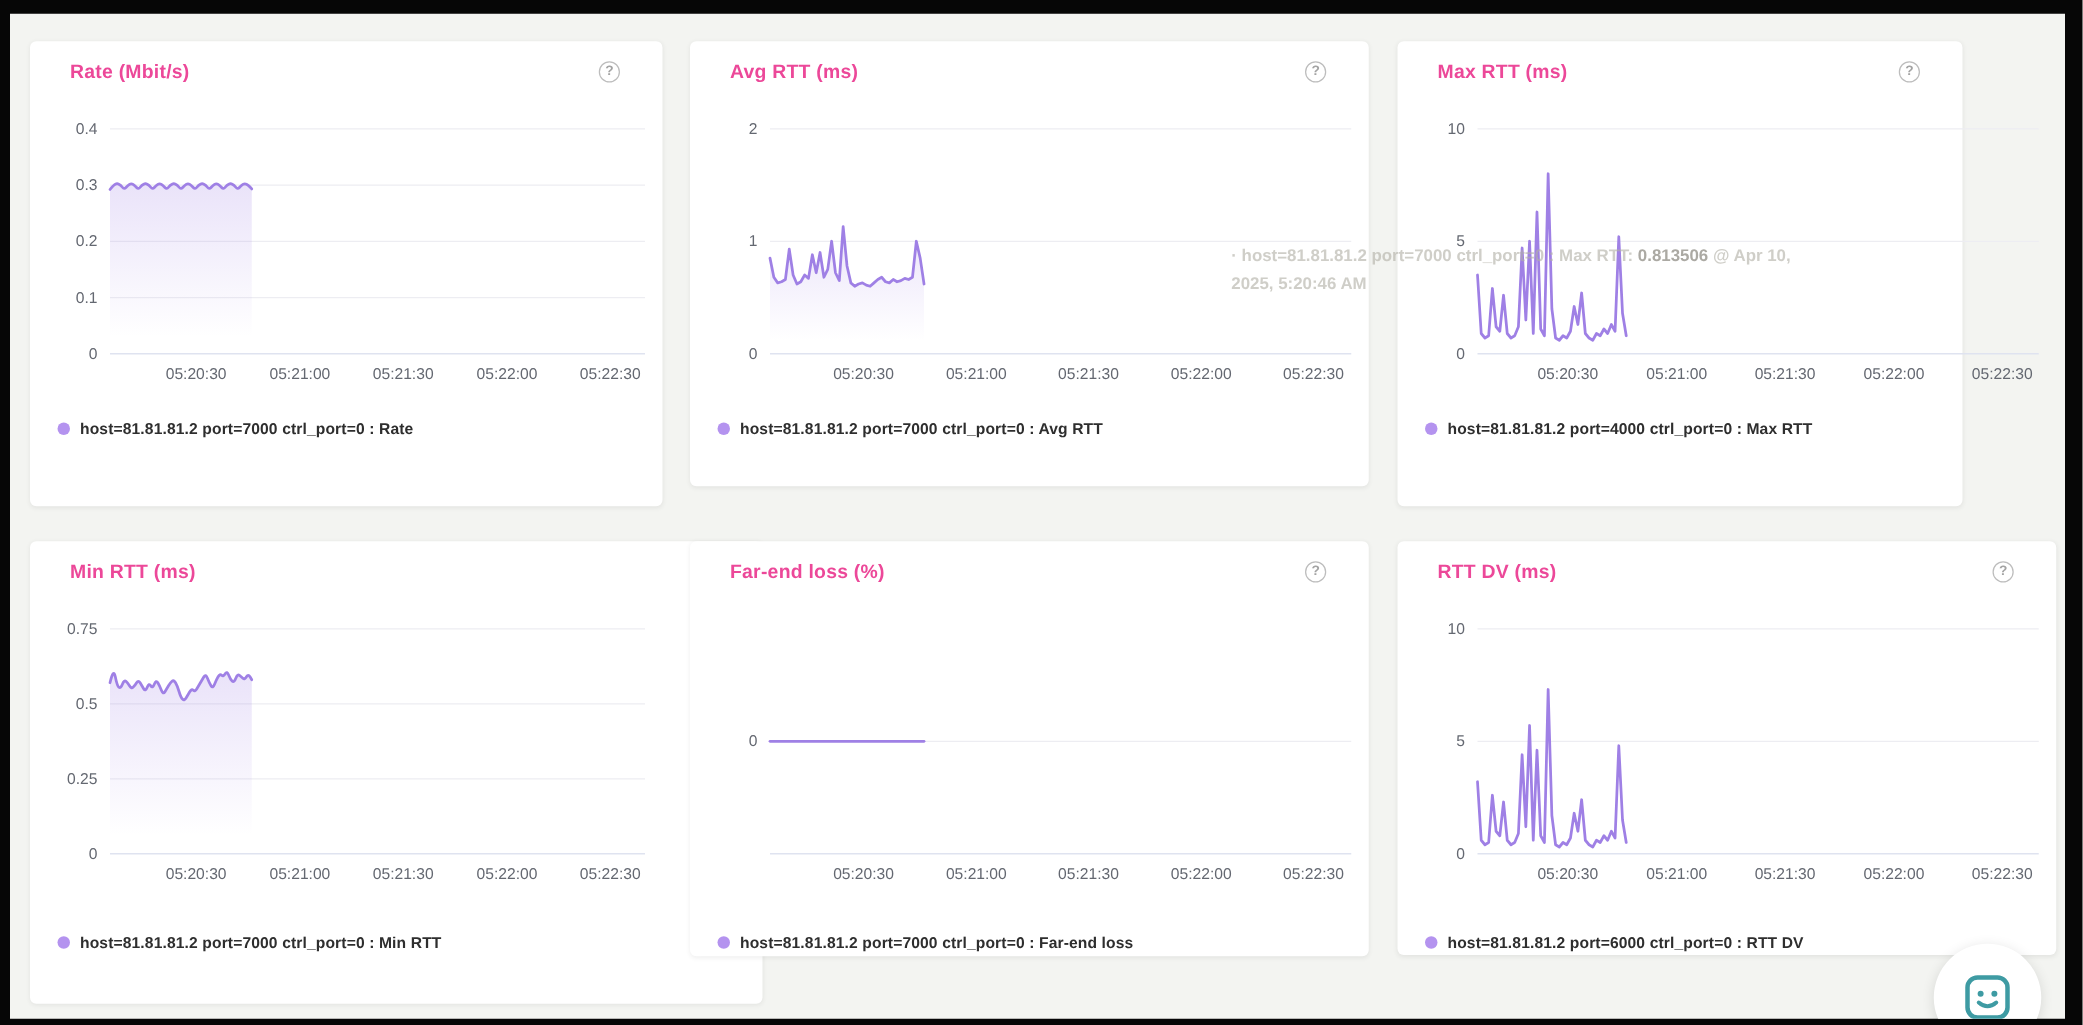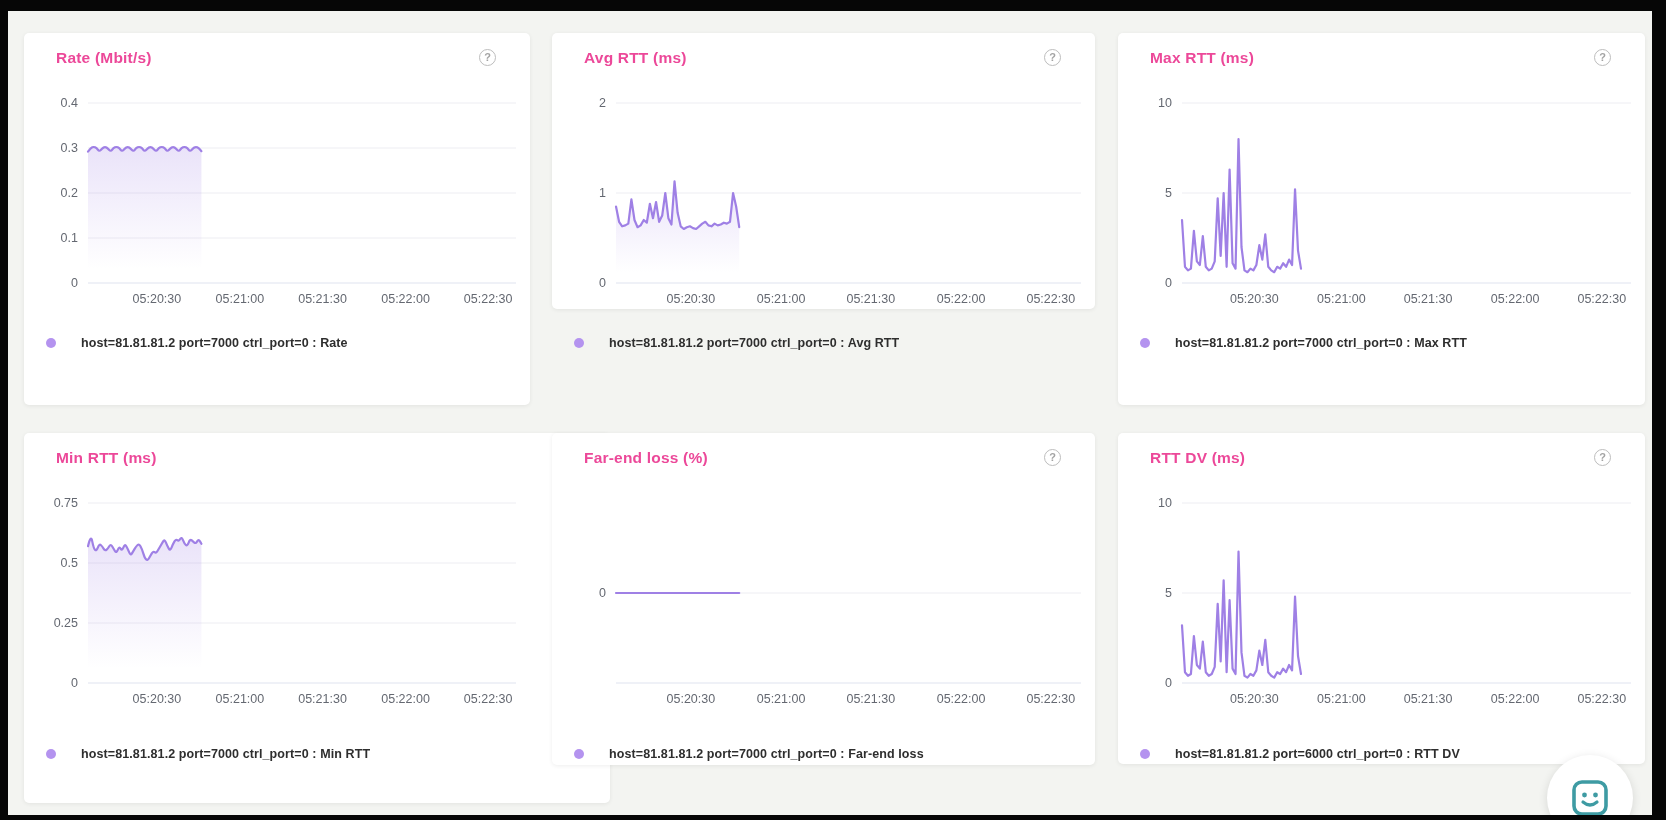--- a/index.html
+++ b/index.html
@@ -15,40 +15,40 @@
     background:#f3f4f1;
     overflow:hidden;
   }
   .panel{
     position:absolute;
     background:#ffffff;
     border-radius:5px;
     box-shadow:0 1px 4px rgba(0,0,0,0.07);
   }
   .p1{left:16px;top:22px;width:506px;height:372px}
-  .p2{left:544px;top:22px;width:543px;height:276px}
-  .p3{left:1110px;top:22px;width:527px;height:372px}
+  .p2{left:544px;top:22px;width:543px;height:356px}
+  .p3{left:1110px;top:22px;width:452px;height:372px}
   .p4{left:16px;top:422px;width:586px;height:370px}
   .p5{left:544px;top:422px;width:543px;height:332px}
   .p6{left:1110px;top:422px;width:527px;height:331px}
   .panel-title{
     position:absolute;left:32px;top:16px;
     font-size:15.5px;font-weight:600;color:#ec4899;letter-spacing:.2px;
   }
   .help{
     position:absolute;right:34px;top:16px;
     width:17px;height:17px;border-radius:50%;
     border:1.4px solid #bdbdbd;
     color:#a3a3a3;font-size:11px;font-weight:700;
     display:flex;align-items:center;justify-content:center;
     line-height:1;cursor:pointer;box-sizing:border-box;
   }
   .chart-region{position:absolute;left:0;top:0;right:0;bottom:0;}
   .legend{
-    position:absolute;left:22px;display:flex;align-items:center;gap:25px;
+    position:absolute;left:22px;display:flex;align-items:center;gap:8px;
     cursor:pointer;
   }
   .row1 .legend{top:303px}
   .row2 .legend{top:314px}
   .legend-dot{width:10px;height:10px;border-radius:50%;background:#b493ef;flex:0 0 auto;}
   .legend-label{font-size:12.5px;font-weight:600;color:#2e2e2e;letter-spacing:.1px;}
   .ghost-tooltip{
     position:absolute;left:977px;top:183px;width:474px;
     font-size:13.5px;font-weight:600;line-height:1.6;
     color:rgba(178,176,167,0.62);
@@ -151,21 +151,21 @@
           <line x1="64" y1="250" x2="513" y2="250" stroke="#dfe3f0" stroke-width="1.2"></line>
           <text x="136.289" y="270" text-anchor="middle" font-size="12.5" fill="#646871">05:20:30</text>
           <text x="223.39499999999998" y="270" text-anchor="middle" font-size="12.5" fill="#646871">05:21:00</text>
           <text x="310.052" y="270" text-anchor="middle" font-size="12.5" fill="#646871">05:21:30</text>
           <text x="397.158" y="270" text-anchor="middle" font-size="12.5" fill="#646871">05:22:00</text>
           <text x="483.815" y="270" text-anchor="middle" font-size="12.5" fill="#646871">05:22:30</text>
           <path d="M 64 187 L 66.974625 233.8 L 69.94925 237.4 L 72.923875 235.6 L 75.8985 197.8 L 78.873125 228.4 L 81.84775 232 L 84.822375 203.2 L 87.797 233.8 L 90.771625 237.4 L 93.74625 235.6 L 96.720875 228.4 L 99.69550000000001 165.39999999999998 L 102.67012500000001 223 L 105.64475 160 L 108.619375 233.8 L 111.59400000000001 136.6 L 114.568625 230.2 L 117.54325 235.6 L 120.517875 106 L 123.4925 214 L 126.46712500000001 237.4 L 129.44175 239.2 L 132.41637500000002 235.6 L 135.39100000000002 237.4 L 138.365625 232 L 141.34025000000003 212.2 L 144.314875 226.6 L 147.2895 201.4 L 150.264125 233.8 L 153.23875 237.4 L 156.21337499999998 239.2 L 159.18800000000002 233.8 L 162.162625 235.6 L 165.13725 230.2 L 168.111875 233.8 L 171.0865 226.6 L 174.061125 232 L 177.03575 156.39999999999998 L 180.010375 217.6 L 182.985 235.6" fill="none" stroke="#9f80e5" stroke-width="2.2" stroke-linejoin="round" stroke-linecap="round"></path>
         </svg></div>
     <div class="legend">
       <span class="legend-dot"></span>
-      <span class="legend-label">host=81.81.81.2 port=7000 ctrl_port=0 : Max RTT</span>
+      <span class="legend-label">host=81.81.81.2 port=4000 ctrl_port=0 : Max RTT</span>
     </div>
   </div>
 
   <div class="panel p4 row2">
     <div class="panel-title">Min RTT (ms)</div>
     <span class="help">?</span>
     <div class="chart-region"><svg viewBox="0 0 506 370" width="506" height="370">
           <defs>
             <linearGradient id="grad3" x1="0" y1="0" x2="0" y2="1">
               <stop offset="0%" stop-color="#9f80e5" stop-opacity="0.22"></stop>
@@ -242,20 +242,21 @@
           <text x="397.158" y="270" text-anchor="middle" font-size="12.5" fill="#646871">05:22:00</text>
           <text x="483.815" y="270" text-anchor="middle" font-size="12.5" fill="#646871">05:22:30</text>
           <path d="M 64 192.4 L 66.974625 239.2 L 69.94925 242.8 L 72.923875 241 L 75.8985 203.2 L 78.873125 232 L 81.84775 235.6 L 84.822375 208.6 L 87.797 239.2 L 90.771625 242.8 L 93.74625 241 L 96.720875 233.8 L 99.69550000000001 170.79999999999998 L 102.67012500000001 228.4 L 105.64475 147.39999999999998 L 108.619375 239.2 L 111.59400000000001 167.2 L 114.568625 235.6 L 117.54325 241 L 120.517875 118.6 L 123.4925 219.4 L 126.46712500000001 242.8 L 129.44175 244.6 L 132.41637500000002 241 L 135.39100000000002 242.8 L 138.365625 237.4 L 141.34025000000003 217.6 L 144.314875 232 L 147.2895 206.8 L 150.264125 239.2 L 153.23875 242.8 L 156.21337499999998 244.6 L 159.18800000000002 239.2 L 162.162625 241 L 165.13725 235.6 L 168.111875 239.2 L 171.0865 232 L 174.061125 237.4 L 177.03575 163.60000000000002 L 180.010375 223 L 182.985 241" fill="none" stroke="#9f80e5" stroke-width="2.2" stroke-linejoin="round" stroke-linecap="round"></path>
         </svg></div>
     <div class="legend">
       <span class="legend-dot"></span>
       <span class="legend-label">host=81.81.81.2 port=6000 ctrl_port=0 : RTT DV</span>
     </div>
   </div>
 
+  <div class="ghost-tooltip"><span>·</span> <span>host=81.81.81.2 port=7000 ctrl_port=0 : Max RTT:</span> <span class="val">0.813506</span> <span>@ Apr 10, 2025, 5:20:46 AM</span></div>
 
   <div class="feedback-btn">
     <svg width="46" height="46" viewBox="0 0 46 46">
       <rect x="7" y="7" width="32" height="32" rx="8" fill="none" stroke="#3e9ba3" stroke-width="3.6"></rect>
       <circle cx="17.5" cy="20" r="2.4" fill="#3e9ba3"></circle>
       <circle cx="28.5" cy="20" r="2.4" fill="#3e9ba3"></circle>
       <path d="M16 27 Q23 33 30 27" fill="none" stroke="#3e9ba3" stroke-width="3.2" stroke-linecap="round"></path>
     </svg>
   </div>
 

